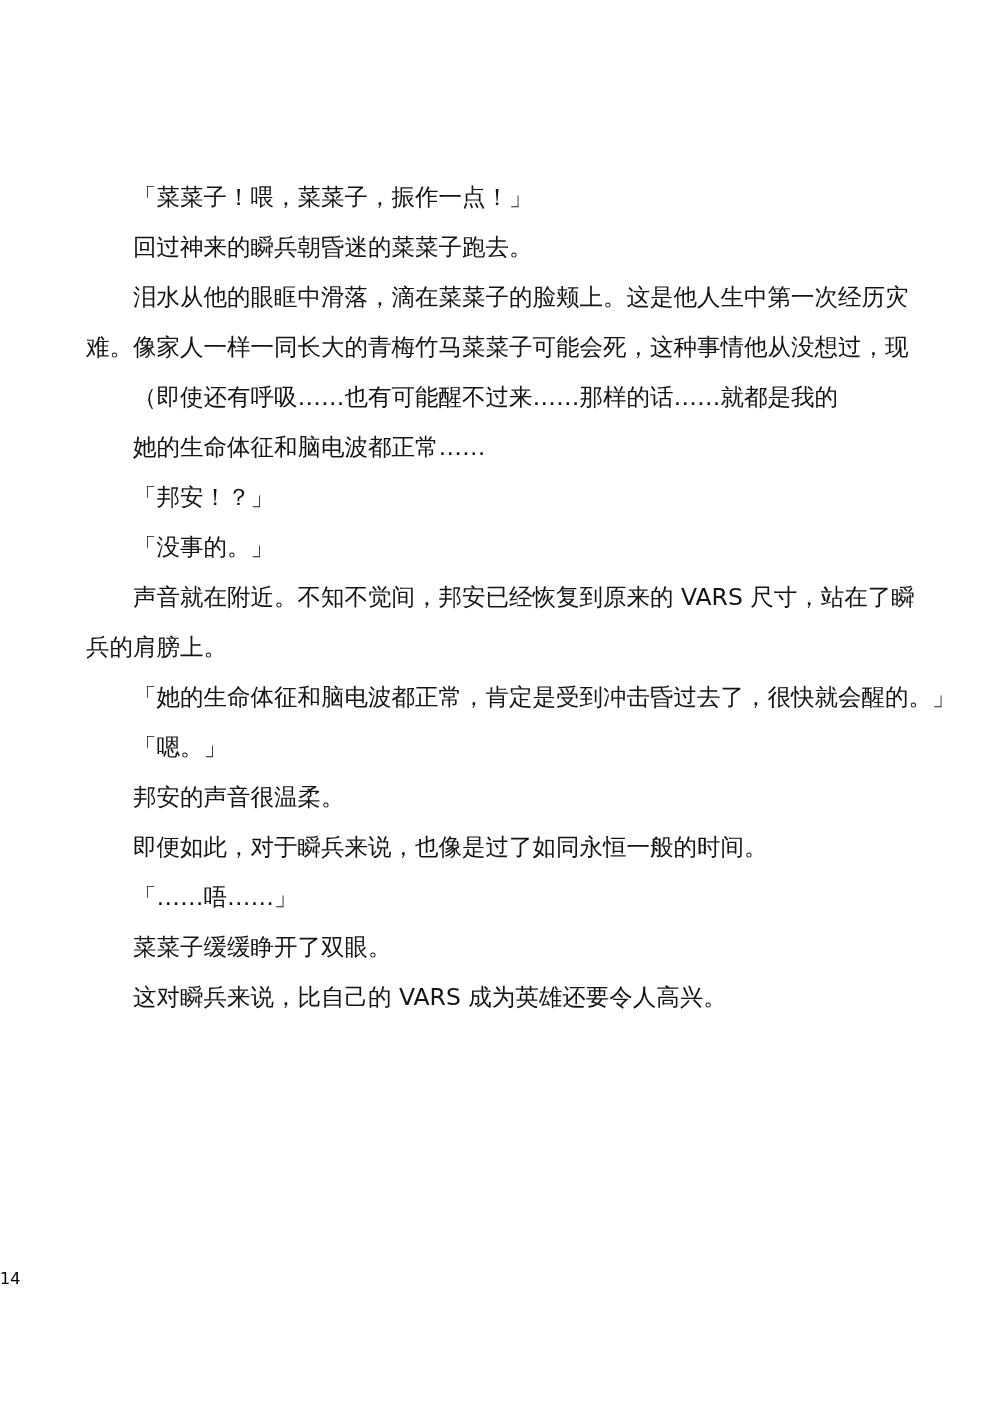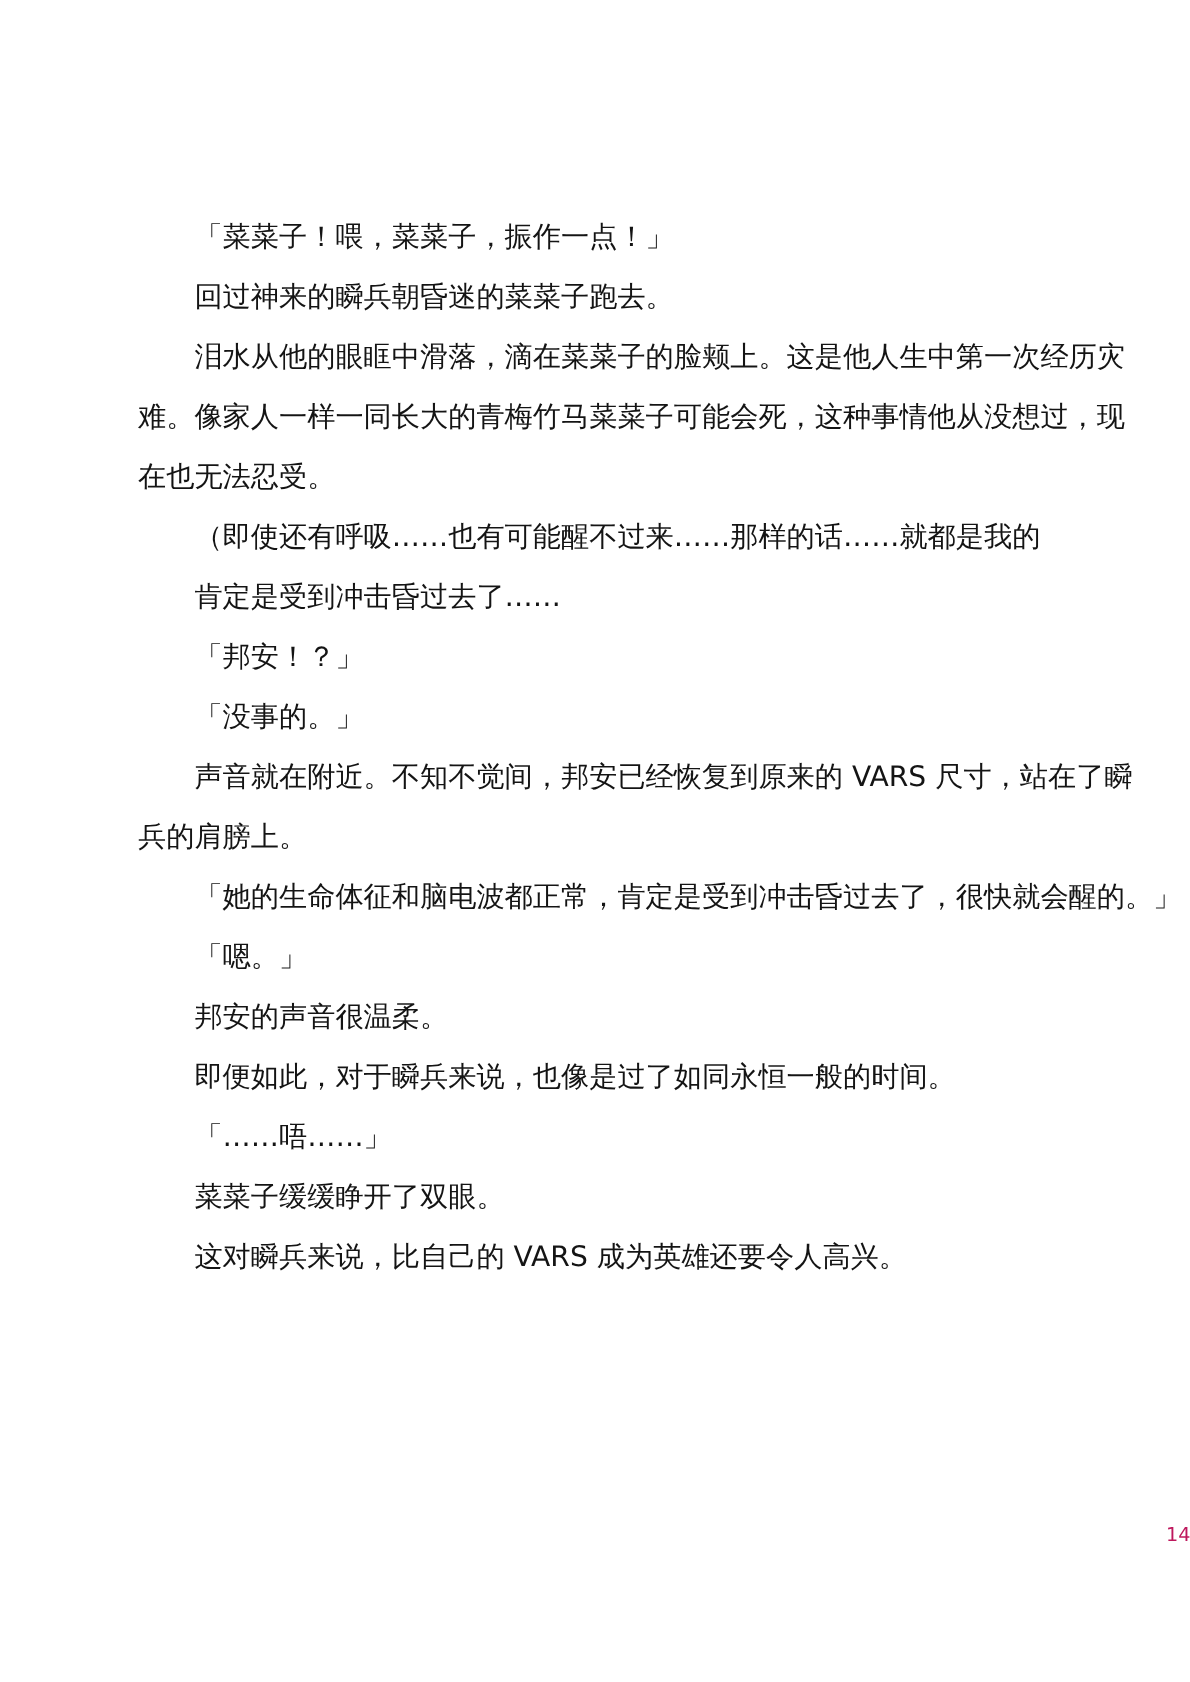--- a/index.html
+++ b/index.html
@@ -21,48 +21,46 @@
     top: 172px;
     width: 824px;
     font-size: 23.5px;
     line-height: 50px;
     color: #141414;
     letter-spacing: 0;
   }
   .line {
     height: 50px;
     white-space: nowrap;
-    margin-left: 29px;
   }
   .line.indent {
     padding-left: 47px;
   }
   .page-number {
     position: absolute;
     left: 0;
     top: 1266px;
     width: 992px;
-    text-align: right;
+    text-align: left;
     font-size: 16px;
     line-height: 26px;
-    color: #be185d;
+    color: #000000;
   }
 </style>
 </head>
 <body>
 
 <div class="page">
   <div class="text-block">
     <div class="line indent">「菜菜子！喂，菜菜子，振作一点！」</div>
     <div class="line indent">回过神来的瞬兵朝昏迷的菜菜子跑去。</div>
     <div class="line indent">泪水从他的眼眶中滑落，滴在菜菜子的脸颊上。这是他人生中第一次经历灾</div>
     <div class="line">难。像家人一样一同长大的青梅竹马菜菜子可能会死，这种事情他从没想过，现</div>
-    <div class="line">在也无法忍受。</div>
     <div class="line indent">（即使还有呼吸……也有可能醒不过来……那样的话……就都是我的</div>
-    <div class="line indent">肯定是受到冲击昏过去了……</div>
+    <div class="line indent">她的生命体征和脑电波都正常……</div>
     <div class="line indent">「邦安！？」</div>
     <div class="line indent">「没事的。」</div>
     <div class="line indent">声音就在附近。不知不觉间，邦安已经恢复到原来的 VARS 尺寸，站在了瞬</div>
     <div class="line">兵的肩膀上。</div>
     <div class="line indent">「她的生命体征和脑电波都正常，肯定是受到冲击昏过去了，很快就会醒的。」</div>
     <div class="line indent">「嗯。」</div>
     <div class="line indent">邦安的声音很温柔。</div>
     <div class="line indent">即便如此，对于瞬兵来说，也像是过了如同永恒一般的时间。</div>
     <div class="line indent">「……唔……」</div>
     <div class="line indent">菜菜子缓缓睁开了双眼。</div>

